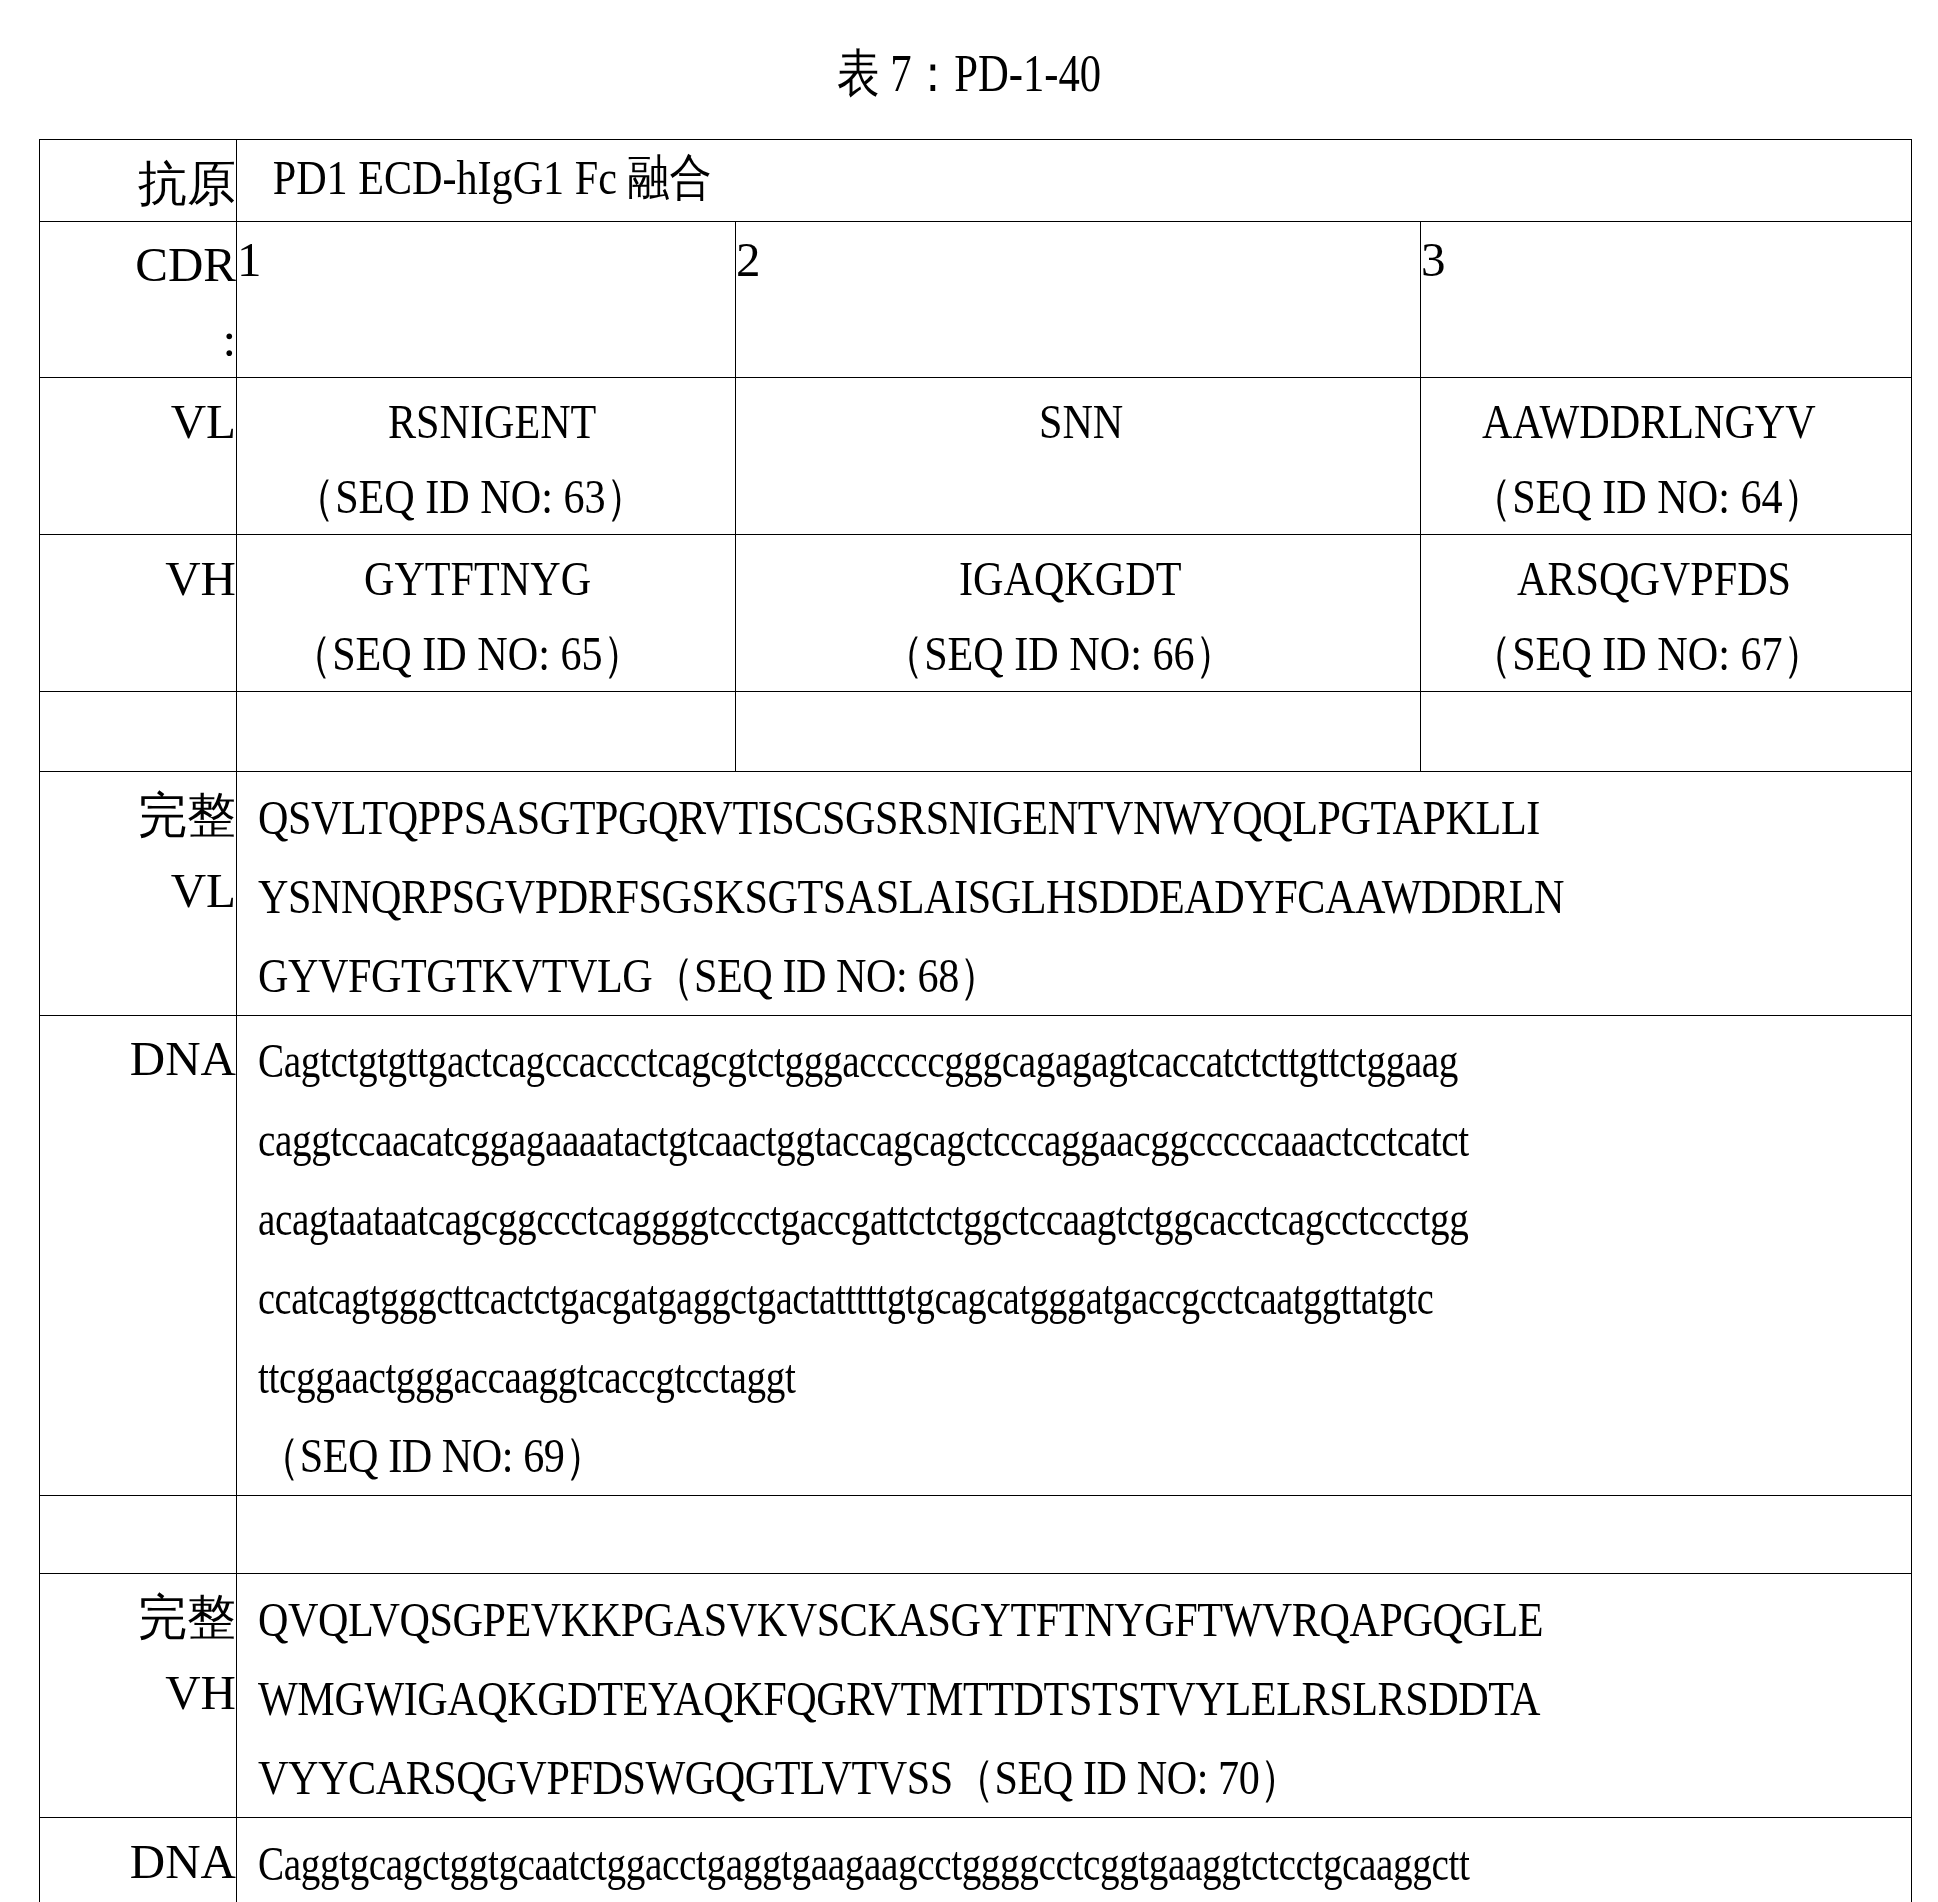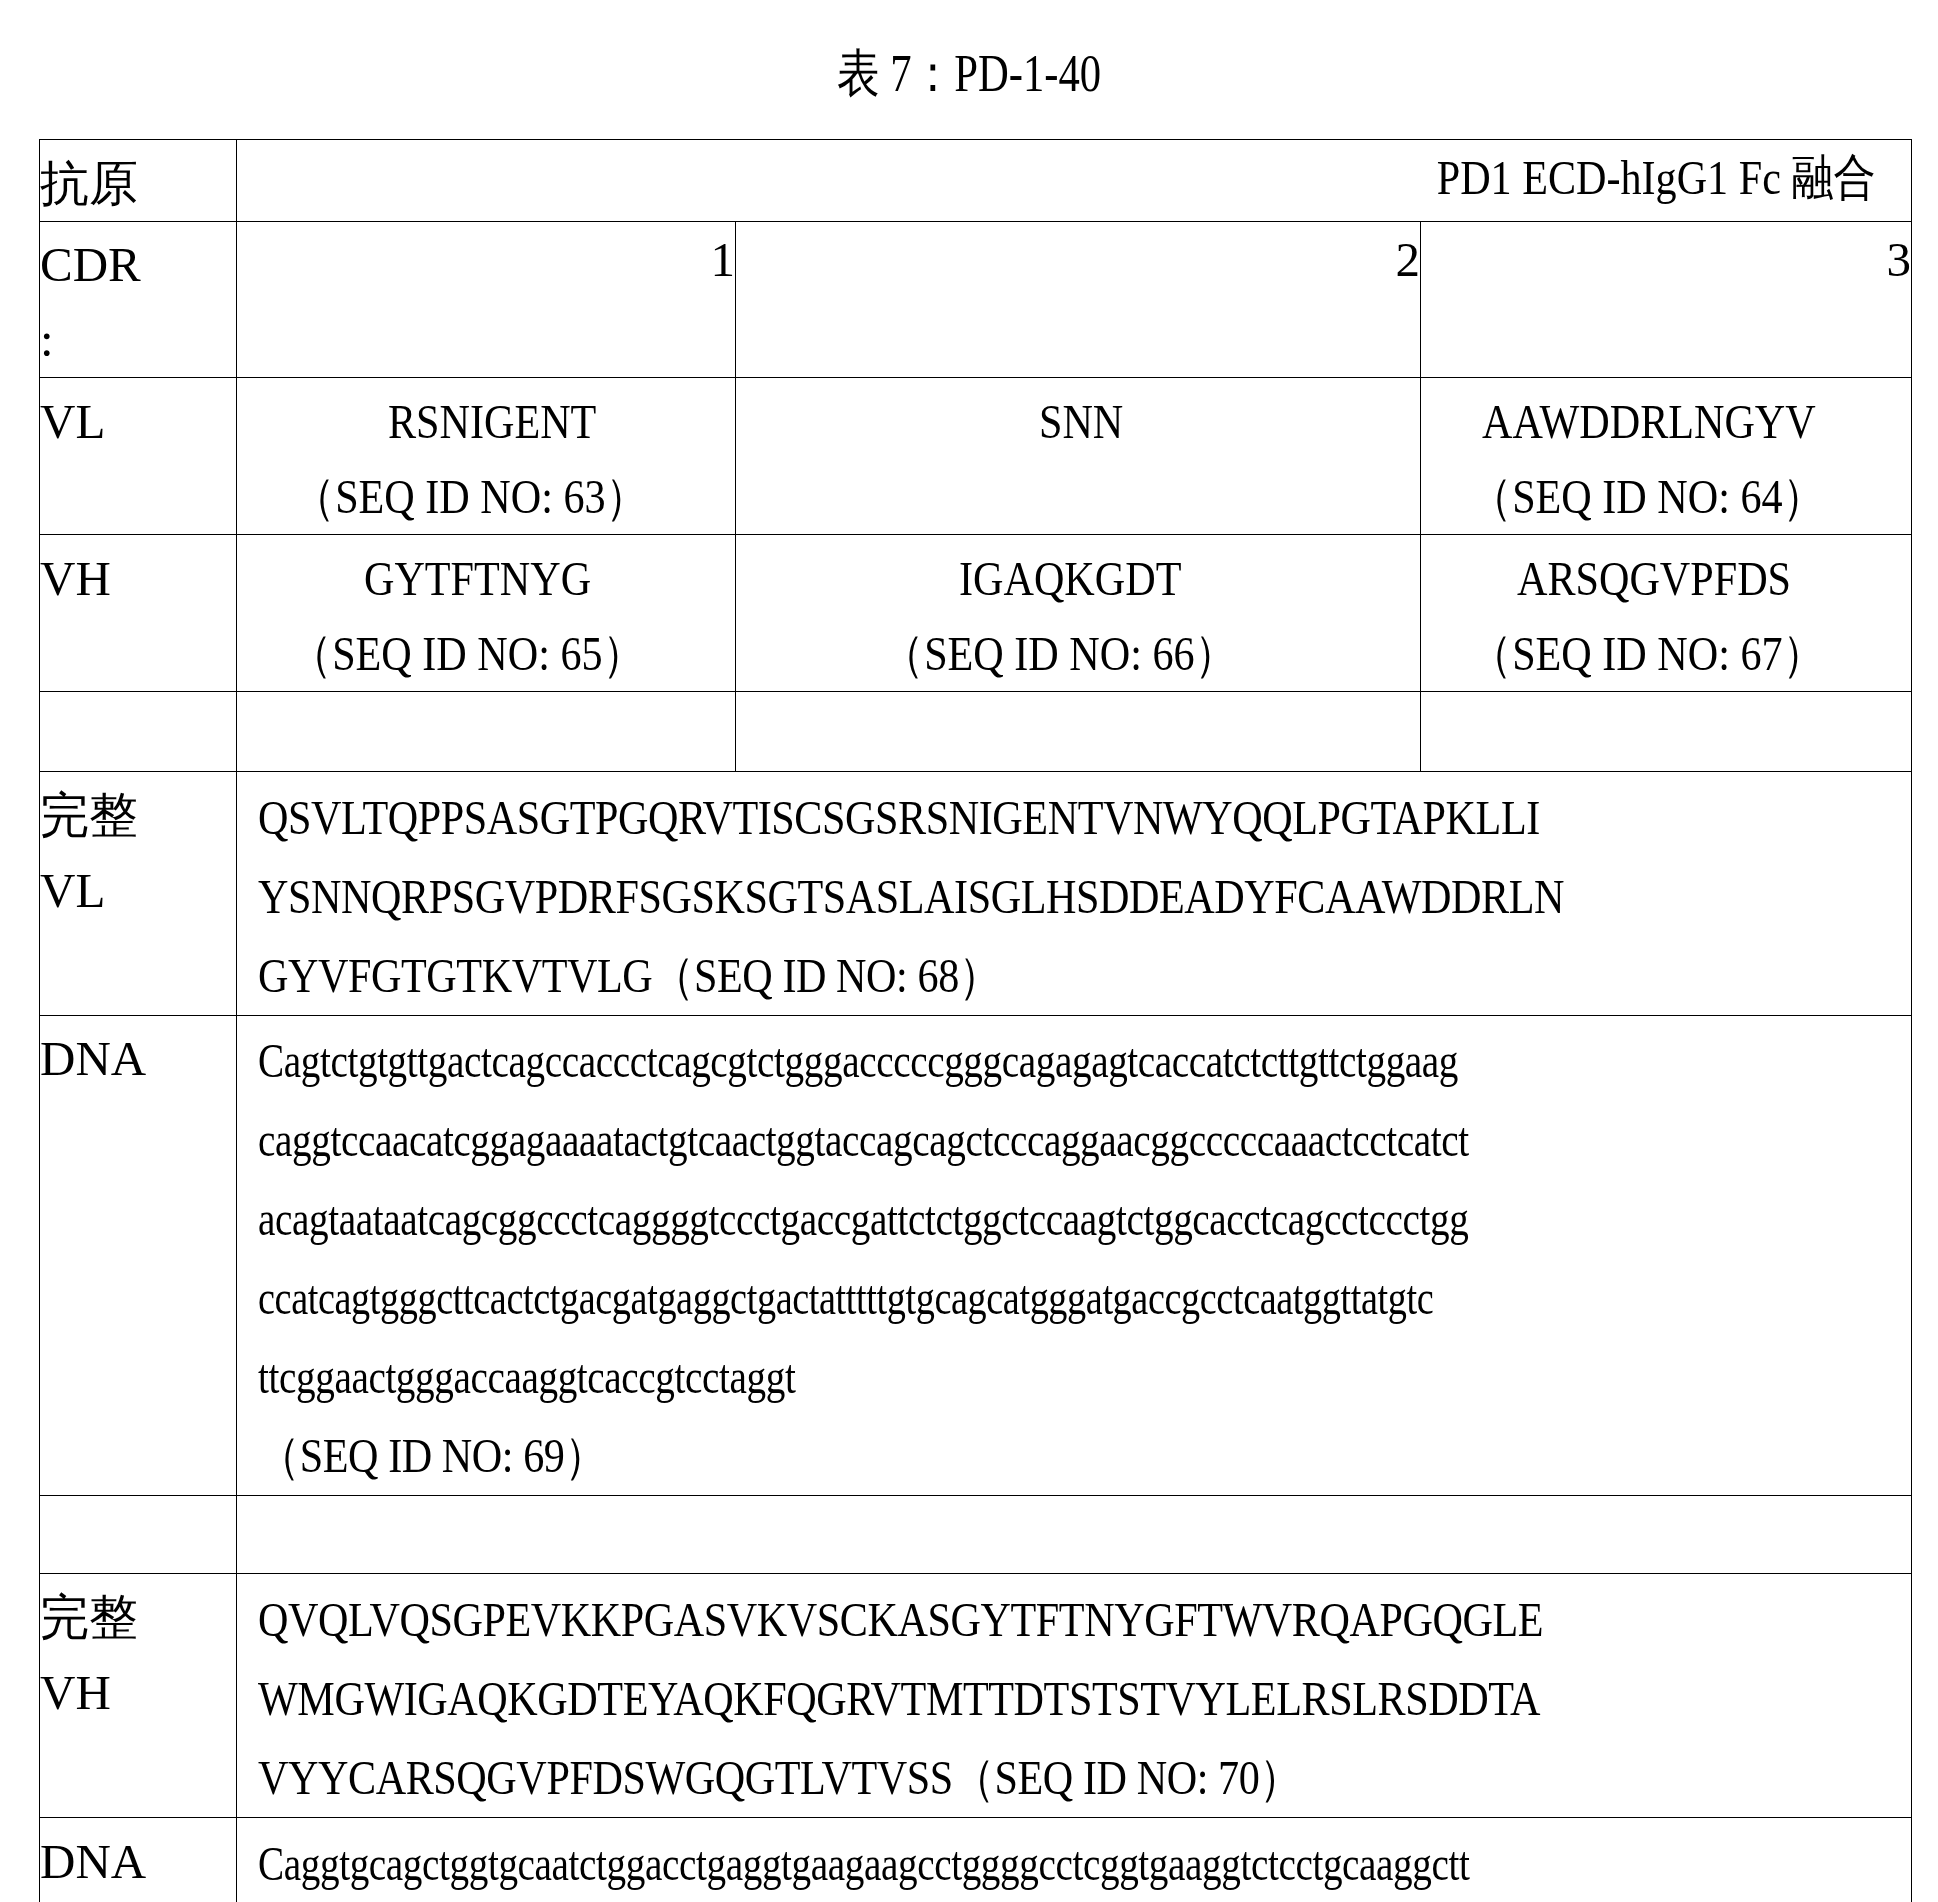--- a/index.html
+++ b/index.html
@@ -4,23 +4,23 @@
 <style>
   html, body { margin:0; padding:0; background:#ffffff; }
   body { width:1938px; height:1903px; position:relative; overflow:hidden;
          font-family:"Liberation Serif","DejaVu Serif",serif; color:#000; }
   .title { position:absolute; left:0; width:1938px; top:41px; text-align:center;
            font-size:52px; line-height:66px; transform:scaleX(0.82); transform-origin:center; }
   table.main { position:absolute; left:39px; top:139px; width:1872px; border-collapse:collapse;
                table-layout:fixed; }
   table.main td { border:1.9px solid #000; vertical-align:top; padding:0; font-size:49px;
                   line-height:75px; overflow:hidden; }
-  .lbl { text-align:left; }
+  .lbl { text-align:right; }
   .cell-inner { padding:5.6px 0 0 20.6px; white-space:nowrap;text-align:center; }
-  .cell-center { text-align:right; padding-top:5.6px; }
+  .cell-center { text-align:left; padding-top:5.6px; }
   .seq { padding:5.6px 0 0 20.6px; line-height:79px; word-break:break-all; letter-spacing:-0.5px; }
   .cond { display:inline-block; transform:scaleX(0.86); transform-origin:left; white-space:nowrap; }
   .r-header { height:79px; }
   .r-cdr { height:156px;font-family:Liberation Serif, serif; }
   .r-vl { height:157px; }
   .r-vh { height:157px; }
   .r-empty1 { height:80px; }
   .r-fullvl { height:239px; }
   .r-dna1 { height:473px; }
   .r-empty2 { height:78px; }

